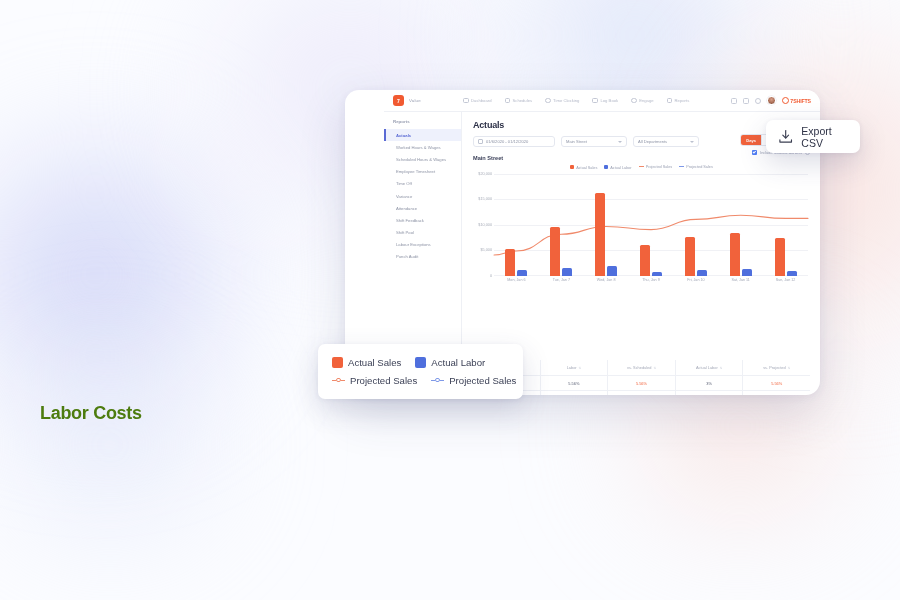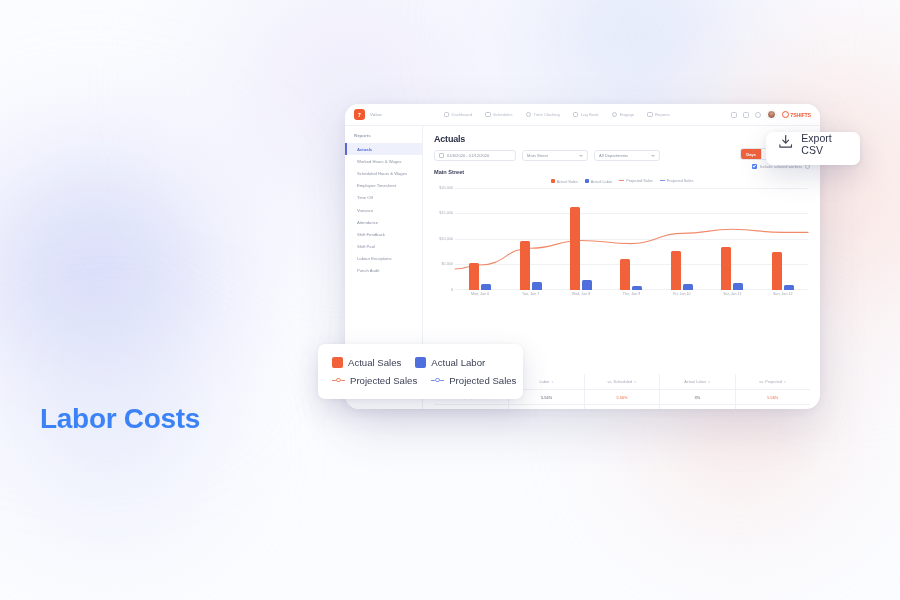--- a/index.html
+++ b/index.html
@@ -30,26 +30,27 @@
   .blob-rose-r  { left: 700px;  top: 10px;   width: 320px; height: 360px;
                   background: radial-gradient(circle at 40% 50%, rgba(248,217,212,.85) 0%, rgba(250,231,228,.40) 52%, rgba(251,252,255,0) 75%); }
   .blob-rose-b  { left: 600px;  top: 330px;  width: 280px; height: 220px;
                   background: radial-gradient(circle at 50% 40%, rgba(246,214,209,.70) 0%, rgba(250,233,230,.32) 54%, rgba(251,252,255,0) 76%); }
   .blob-blue-bl { left: -40px;  top: 330px;  width: 300px; height: 230px;
                   background: radial-gradient(circle at 50% 50%, rgba(212,220,247,.55) 0%, rgba(234,238,252,.22) 55%, rgba(251,252,255,0) 76%); }
 
   
   #app-window {
     position: absolute;
-    left: 345px; top: 104px;
+    left: 345px; top: 90px;
     width: 475px; height: 305px;
     background: #fff;
     border-radius: 14px;
     box-shadow: 0 18px 48px rgba(56,62,110,.16), 0 2px 10px rgba(56,62,110,.07);
     overflow: hidden;
+    padding-left: 39px;
   }
 
   
   .topbar {
     height: 22px;
     display: flex; align-items: center;
     padding: 0 9px;
     border-bottom: 1px solid #eef0f5;
     background: #fff;
   }
@@ -147,21 +148,21 @@
   .tcell.teal { color: #3fb9c4; }
   .tcell.dark { color: #555b70; }
   .sortico { display:inline-block; margin-left: 2px; color: #cfd3dd; font-size: 3px; }
 
   
   #export-card {
     position: absolute; left: 766px; top: 120px;
     width: 94px; height: 33px;
     background: #fff; border-radius: 7px;
     box-shadow: 0 10px 28px rgba(56,62,110,.18), 0 1px 5px rgba(56,62,110,.08);
-    display: flex; gap: 7px; padding: 0 11px; margin-top: 12px;
+    display: flex; align-items: center; gap: 7px; padding: 0 11px;
   }
   #export-card .label { font-size: 10.5px; color: #2f3347; font-weight: 400; }
 
   #legend-card {
     position: absolute; left: 318px; top: 344px;
     width: 205px; height: 55px;
     background: #fff; border-radius: 7px;
     box-shadow: 0 10px 28px rgba(56,62,110,.16), 0 1px 5px rgba(56,62,110,.07);
     padding: 9px 14px;
   }
@@ -172,21 +173,21 @@
   .sw.blue { background: #4f6fdd; }
   .lmark { display: flex; align-items: center; width: 13px; }
   .lmark .ln { flex: 1; height: 0; border-top: 1.2px solid currentColor; }
   .lmark .dot { width: 4.5px; height: 4.5px; border-radius: 50%; border: 1.2px solid currentColor; background: #fff; }
   .lmark.orange { color: #f08a6b; }
   .lmark.blue { color: #7f99e8; }
 
   
   #eyebrow {
     position: absolute; left: 40px; top: 403px;
-    font-size: 28px; font-weight: 700; color: #3b82f6; letter-spacing: -.3px;
+    font-size: 18px; font-weight: 700; color: #4d7c0f; letter-spacing: -.3px;
   }
   #headline {
     position: absolute; left: 40px; top: 447px;
     font-size: 40px; font-weight: 700; color: #0f1114;
     line-height: 1.42; letter-spacing: -1.2px;
   }
 </style>
 </head>
 <body>
 

